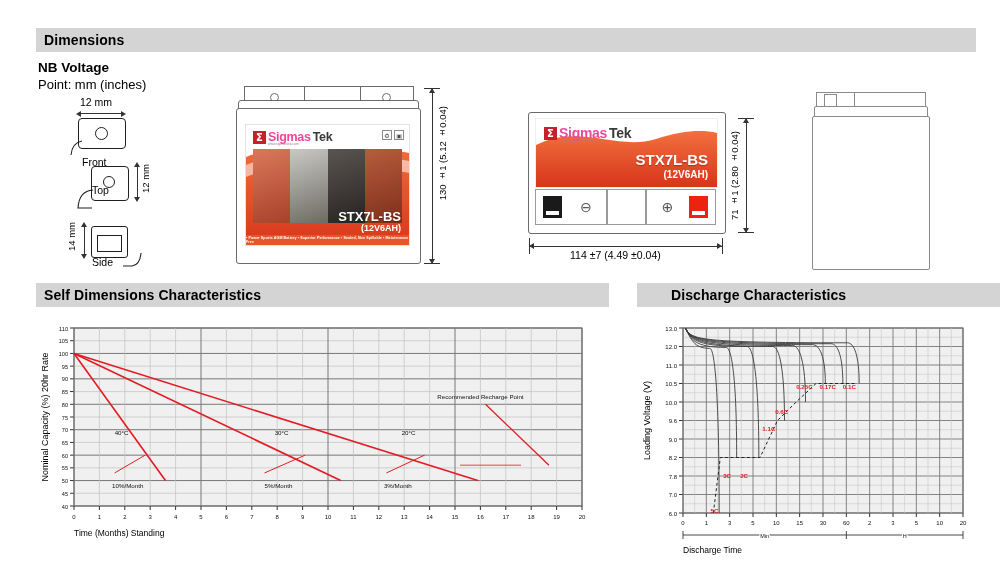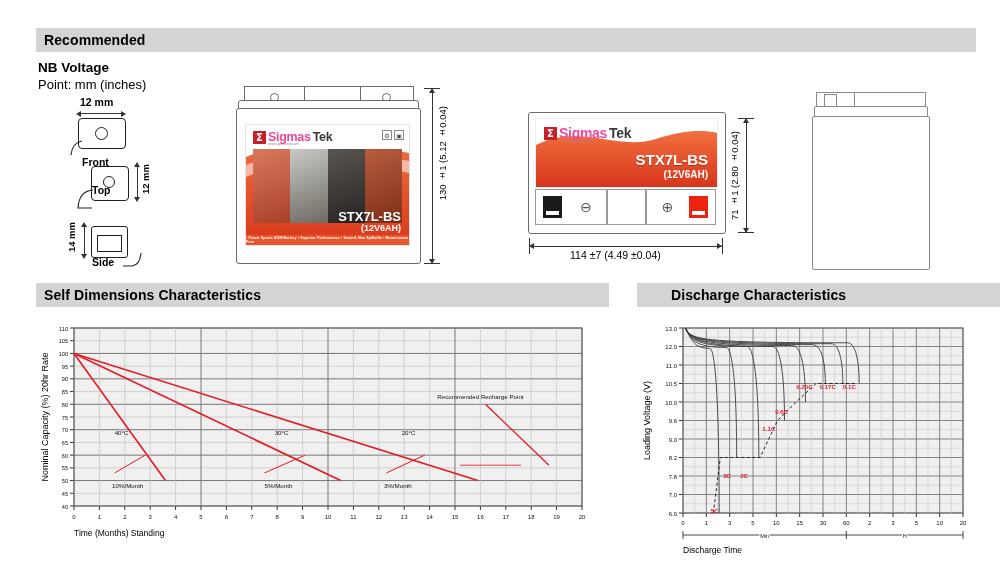--- a/index.html
+++ b/index.html
@@ -5,21 +5,21 @@
   html,body{margin:0;padding:0;}
   body{width:1000px;height:576px;background:#fff;font-family:"Liberation Sans",sans-serif;color:#000;overflow:hidden;position:relative;}
   .section-header{background:#d4d4d4;height:24px;display:flex;align-items:center;padding-left:8px;font-size:14px;font-weight:bold;letter-spacing:.1px;}
   #hdr-dimensions{position:absolute;left:36px;top:28px;width:932px;}
   #hdr-self{position:absolute;left:36px;top:283px;width:565px;}
   #hdr-disch{position:absolute;left:637px;top:283px;width:331px;padding-left:34px;}
   .nb-title{position:absolute;left:38px;top:60px;font-size:13.5px;font-weight:bold;}
   .nb-unit{position:absolute;left:38px;top:77px;font-size:13px;}
 
   
-  .term-wrap{position:absolute;left:58px;top:96px;width:150px;height:180px;font-weight:bold;}
+  .term-wrap{position:absolute;left:58px;top:96px;width:150px;height:180px;}
   .vtext{writing-mode:vertical-rl;transform:rotate(180deg);font-size:9.5px;}
   .tbox{position:absolute;border:1.3px solid #231f20;background:#fff;}
   .tcap{position:absolute;font-size:10.5px;}
   .hole{position:absolute;border:1.3px solid #231f20;border-radius:50%;}
 
   
   .bat-front{position:absolute;left:236px;top:86px;width:185px;height:178px;}
   .bf-body{position:absolute;left:0;top:22px;width:183px;height:154px;border:1.2px solid #6b6b6b;border-radius:3px;background:#fff;}
   .bf-lid{position:absolute;left:2px;top:14px;width:179px;height:14px;border:1.2px solid #6b6b6b;border-radius:3px;background:#fff;}
   .bf-cap{position:absolute;border:1.2px solid #6b6b6b;background:#fff;top:0;height:22px;}
@@ -69,21 +69,21 @@
 
   
   .chart{position:absolute;}
   svg{display:block;}
   text{font-family:"Liberation Sans",sans-serif;}
 </style>
 </head>
 <body>
 
 <div class="section-header" id="hdr-dimensions">
-  <span>Recommended</span>
+  <span>Dimensions</span>
 </div>
 <div class="nb-title">NB Voltage</div>
 <div class="nb-unit">Point: mm (inches)</div>
 
 <div class="term-wrap">
 
   <div class="dimlabel" style="left:22px;top:0px;">12 mm</div>
   <div class="dimline" style="left:20px;top:17px;width:46px;height:1px;"></div>
   <div class="arrowL" style="left:18px;top:15px;"></div>
   <div class="arrowR" style="left:63px;top:15px;"></div>

